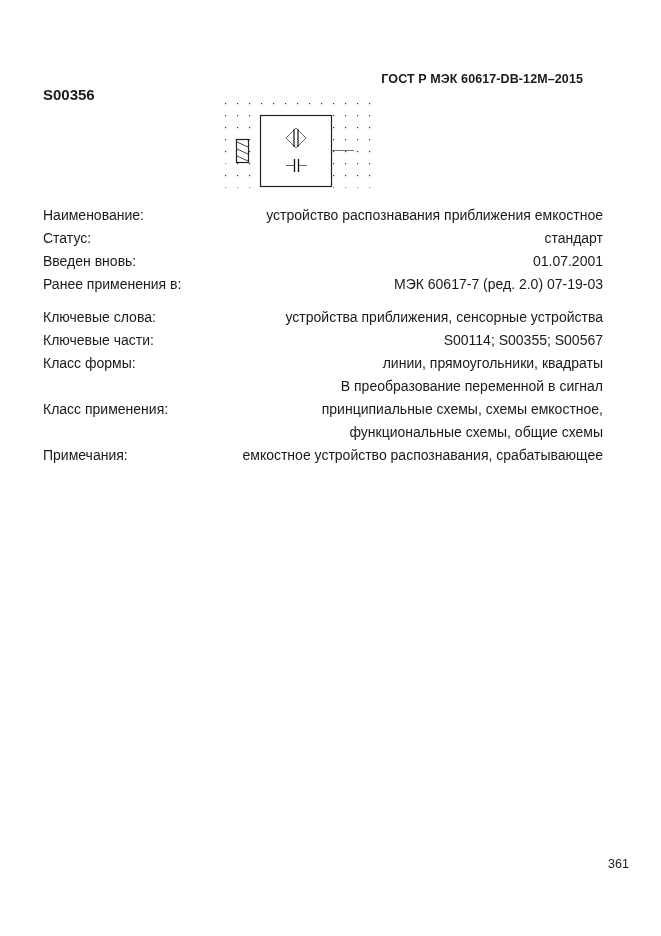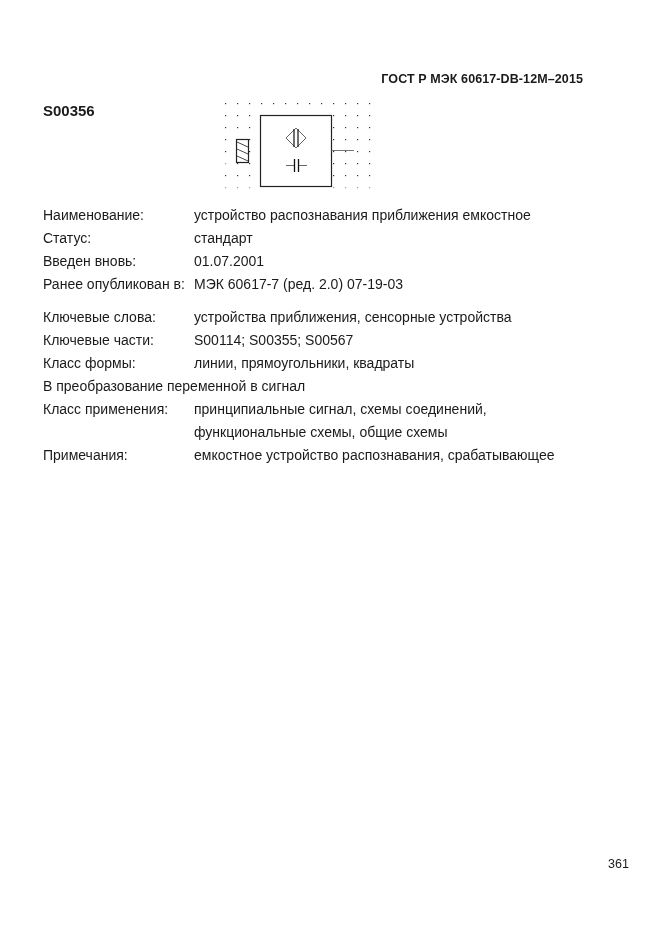--- a/index.html
+++ b/index.html
@@ -5,28 +5,28 @@
   html, body { margin:0; padding:0; }
   body {
     width:661px; height:936px; background:#ffffff; position:relative; overflow:hidden;
     font-family:"Liberation Sans", sans-serif; color:#1a1a1a;
   }
   .header-code {
     position:absolute; right:78px; top:72px;
     font-size:12.5px; font-weight:bold; letter-spacing:0.1px;
   }
   .symbol-id {
-    position:absolute; left:43px; top:102px;
+    position:absolute; left:43px; top:86px;
     font-size:15px; font-weight:bold;
   }
   .symbol-svg { position:absolute; left:215px; top:95px; }
   .fields { position:absolute; left:43px; top:204px; width:560px; }
   .row { display:flex; font-size:14px; line-height:23px; }
   .row .lbl { width:151px; flex:0 0 151px; }
-  .row .val { flex:1; }
+  .row .val { flex:1;text-align:right; }
   .gap { height:10px; }
   .page-num { position:absolute; left:560px; top:857px; font-size:12.5px;margin-left:48px; }
 </style>
 </head>
 <body>
 
 <div class="header-code">ГОСТ Р МЭК 60617-DB-12M–2015</div>
 
 <div class="symbol-id">S00356</div>
 
@@ -131,21 +131,21 @@
   </div>
   <div class="row">
     <span class="lbl">Статус:</span>
     <span class="val">стандарт</span>
   </div>
   <div class="row">
     <span class="lbl">Введен вновь:</span>
     <span class="val">01.07.2001</span>
   </div>
   <div class="row">
-    <span class="lbl">Ранее опубликован в:</span>
+    <span class="lbl">Ранее применения в:</span>
     <span class="val">МЭК 60617-7 (ред. 2.0) 07-19-03</span>
   </div>
 
   <div class="gap"></div>
 
   <div class="row">
     <span class="lbl">Ключевые слова:</span>
     <span class="val">устройства приближения, сенсорные устройства</span>
   </div>
   <div class="row">
@@ -154,21 +154,21 @@
   </div>
   <div class="row">
     <span class="lbl">Класс формы:</span>
     <span class="val">линии, прямоугольники, квадраты</span>
   </div>
   <div class="row">
     <span class="val">В преобразование переменной в сигнал</span>
   </div>
   <div class="row">
     <span class="lbl">Класс применения:</span>
-    <span class="val">принципиальные сигнал, схемы соединений,</span>
+    <span class="val">принципиальные схемы, схемы емкостное,</span>
   </div>
   <div class="row">
     <span class="lbl"></span>
     <span class="val">функциональные схемы, общие схемы</span>
   </div>
   <div class="row">
     <span class="lbl">Примечания:</span>
     <span class="val">емкостное устройство распознавания, срабатывающее</span>
   </div>
   <div class="row">

